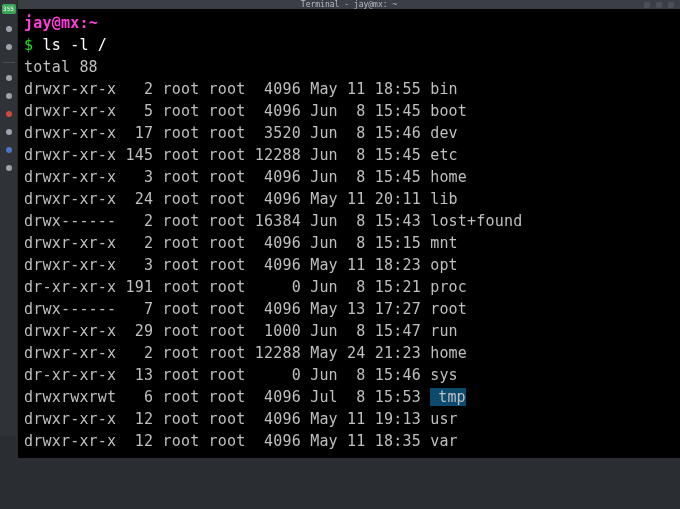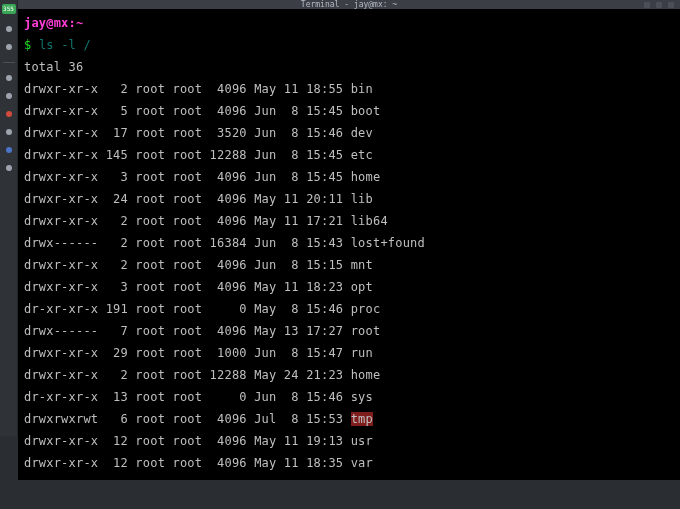--- a/index.html
+++ b/index.html
@@ -9,28 +9,28 @@
     .d-badge { width:14px; height:10px; background:#3aa757; border-radius:2px; font-size:6px; color:#fff; text-align:center; line-height:10px; }
     .d-dot  { width:6px; height:6px; background:#9da4ad; border-radius:50%; }
     .d-dot.red { background:#d14a3d; }
     .d-dot.blue{ background:#4b75c8; }
     .d-sep  { width:12px; height:1px; background:#4a4f58; }
     .main { flex:1; display:flex; flex-direction:column; }
     .titlebar { height:16px; background:#3b3f45; display:flex; align-items:center; justify-content:center; position:relative; }
     .tb-title { font-size:8px; color:#b4bac2; }
     .tb-ctrl  { position:absolute; right:6px; display:flex; gap:6px; }
     .tb-btn   { width:6px; height:6px; background:#4a4f58; border-radius:1px; }
-    .term { flex:1; background:#000; color:#bfbfbf; padding:3px 6px 6px 6px; font-size:12px; line-height:22px; letter-spacing:.2px; }
+    .term { flex:1; background:#000; color:#bfbfbf; padding:3px 6px 6px 6px; font-size:15px; line-height:22px; letter-spacing:.2px; }
     .term .line { white-space:pre; }
     .u-host { color:#ff3fd8; font-weight:bold; }
     .path   { color:#ff3fd8; font-weight:bold; }
     .dollar { color:#1fe01f; }
-    .cmd    { color:#0f766e; }
+    .cmd    { color:#ffffff; }
     .c-dir  { color:#5a5aff; }
-    .c-sticky { background:#7f1d1d; color:#000; }
+    .c-sticky { background:#0c4a6e; color:#000;padding-left:8px; }
     .row span { color:#bfbfbf; }
     .row .nm { }
   </style>
 </head>
 <body>
 
 <div class="screen">
   <div class="dock">
     <div class="d-badge">355</div>
     <div class="d-dot"></div>
@@ -50,33 +50,32 @@
       <div class="tb-ctrl">
         <div class="tb-btn"></div>
         <div class="tb-btn"></div>
         <div class="tb-btn"></div>
       </div>
     </div>
 
     <div class="term">
       <div class="line"><span class="u-host">jay@mx</span><span class="u-host">:</span><span class="path">~</span></div>
       <div class="line"><span class="dollar">$</span> <span class="cmd">ls -l /</span></div>
-      <div class="line">total 36</div>
+      <div class="line">total 88</div>
       <div id="rows">
           <div class="line row"><span>drwxr-xr-x   2 root root  4096 May 11 18:55 </span><span class="nm c-dir">bin</span></div>
           <div class="line row"><span>drwxr-xr-x   5 root root  4096 Jun  8 15:45 </span><span class="nm c-dir">boot</span></div>
           <div class="line row"><span>drwxr-xr-x  17 root root  3520 Jun  8 15:46 </span><span class="nm c-dir">dev</span></div>
           <div class="line row"><span>drwxr-xr-x 145 root root 12288 Jun  8 15:45 </span><span class="nm c-dir">etc</span></div>
           <div class="line row"><span>drwxr-xr-x   3 root root  4096 Jun  8 15:45 </span><span class="nm c-dir">home</span></div>
           <div class="line row"><span>drwxr-xr-x  24 root root  4096 May 11 20:11 </span><span class="nm c-dir">lib</span></div>
-          <div class="line row"><span>drwxr-xr-x   2 root root  4096 May 11 17:21 </span><span class="nm c-dir">lib64</span></div>
           <div class="line row"><span>drwx------   2 root root 16384 Jun  8 15:43 </span><span class="nm c-dir">lost+found</span></div>
           <div class="line row"><span>drwxr-xr-x   2 root root  4096 Jun  8 15:15 </span><span class="nm c-dir">mnt</span></div>
           <div class="line row"><span>drwxr-xr-x   3 root root  4096 May 11 18:23 </span><span class="nm c-dir">opt</span></div>
-          <div class="line row"><span>dr-xr-xr-x 191 root root     0 May  8 15:46 </span><span class="nm c-dir">proc</span></div>
+          <div class="line row"><span>dr-xr-xr-x 191 root root     0 Jun  8 15:21 </span><span class="nm c-dir">proc</span></div>
           <div class="line row"><span>drwx------   7 root root  4096 May 13 17:27 </span><span class="nm c-dir">root</span></div>
           <div class="line row"><span>drwxr-xr-x  29 root root  1000 Jun  8 15:47 </span><span class="nm c-dir">run</span></div>
           <div class="line row"><span>drwxr-xr-x   2 root root 12288 May 24 21:23 </span><span class="nm c-dir">home</span></div>
           <div class="line row"><span>dr-xr-xr-x  13 root root     0 Jun  8 15:46 </span><span class="nm c-dir">sys</span></div>
           <div class="line row"><span>drwxrwxrwt   6 root root  4096 Jul  8 15:53 </span><span class="nm c-sticky">tmp</span></div>
           <div class="line row"><span>drwxr-xr-x  12 root root  4096 May 11 19:13 </span><span class="nm c-dir">usr</span></div>
           <div class="line row"><span>drwxr-xr-x  12 root root  4096 May 11 18:35 </span><span class="nm c-dir">var</span></div>
         </div>
     </div>
   </div>

